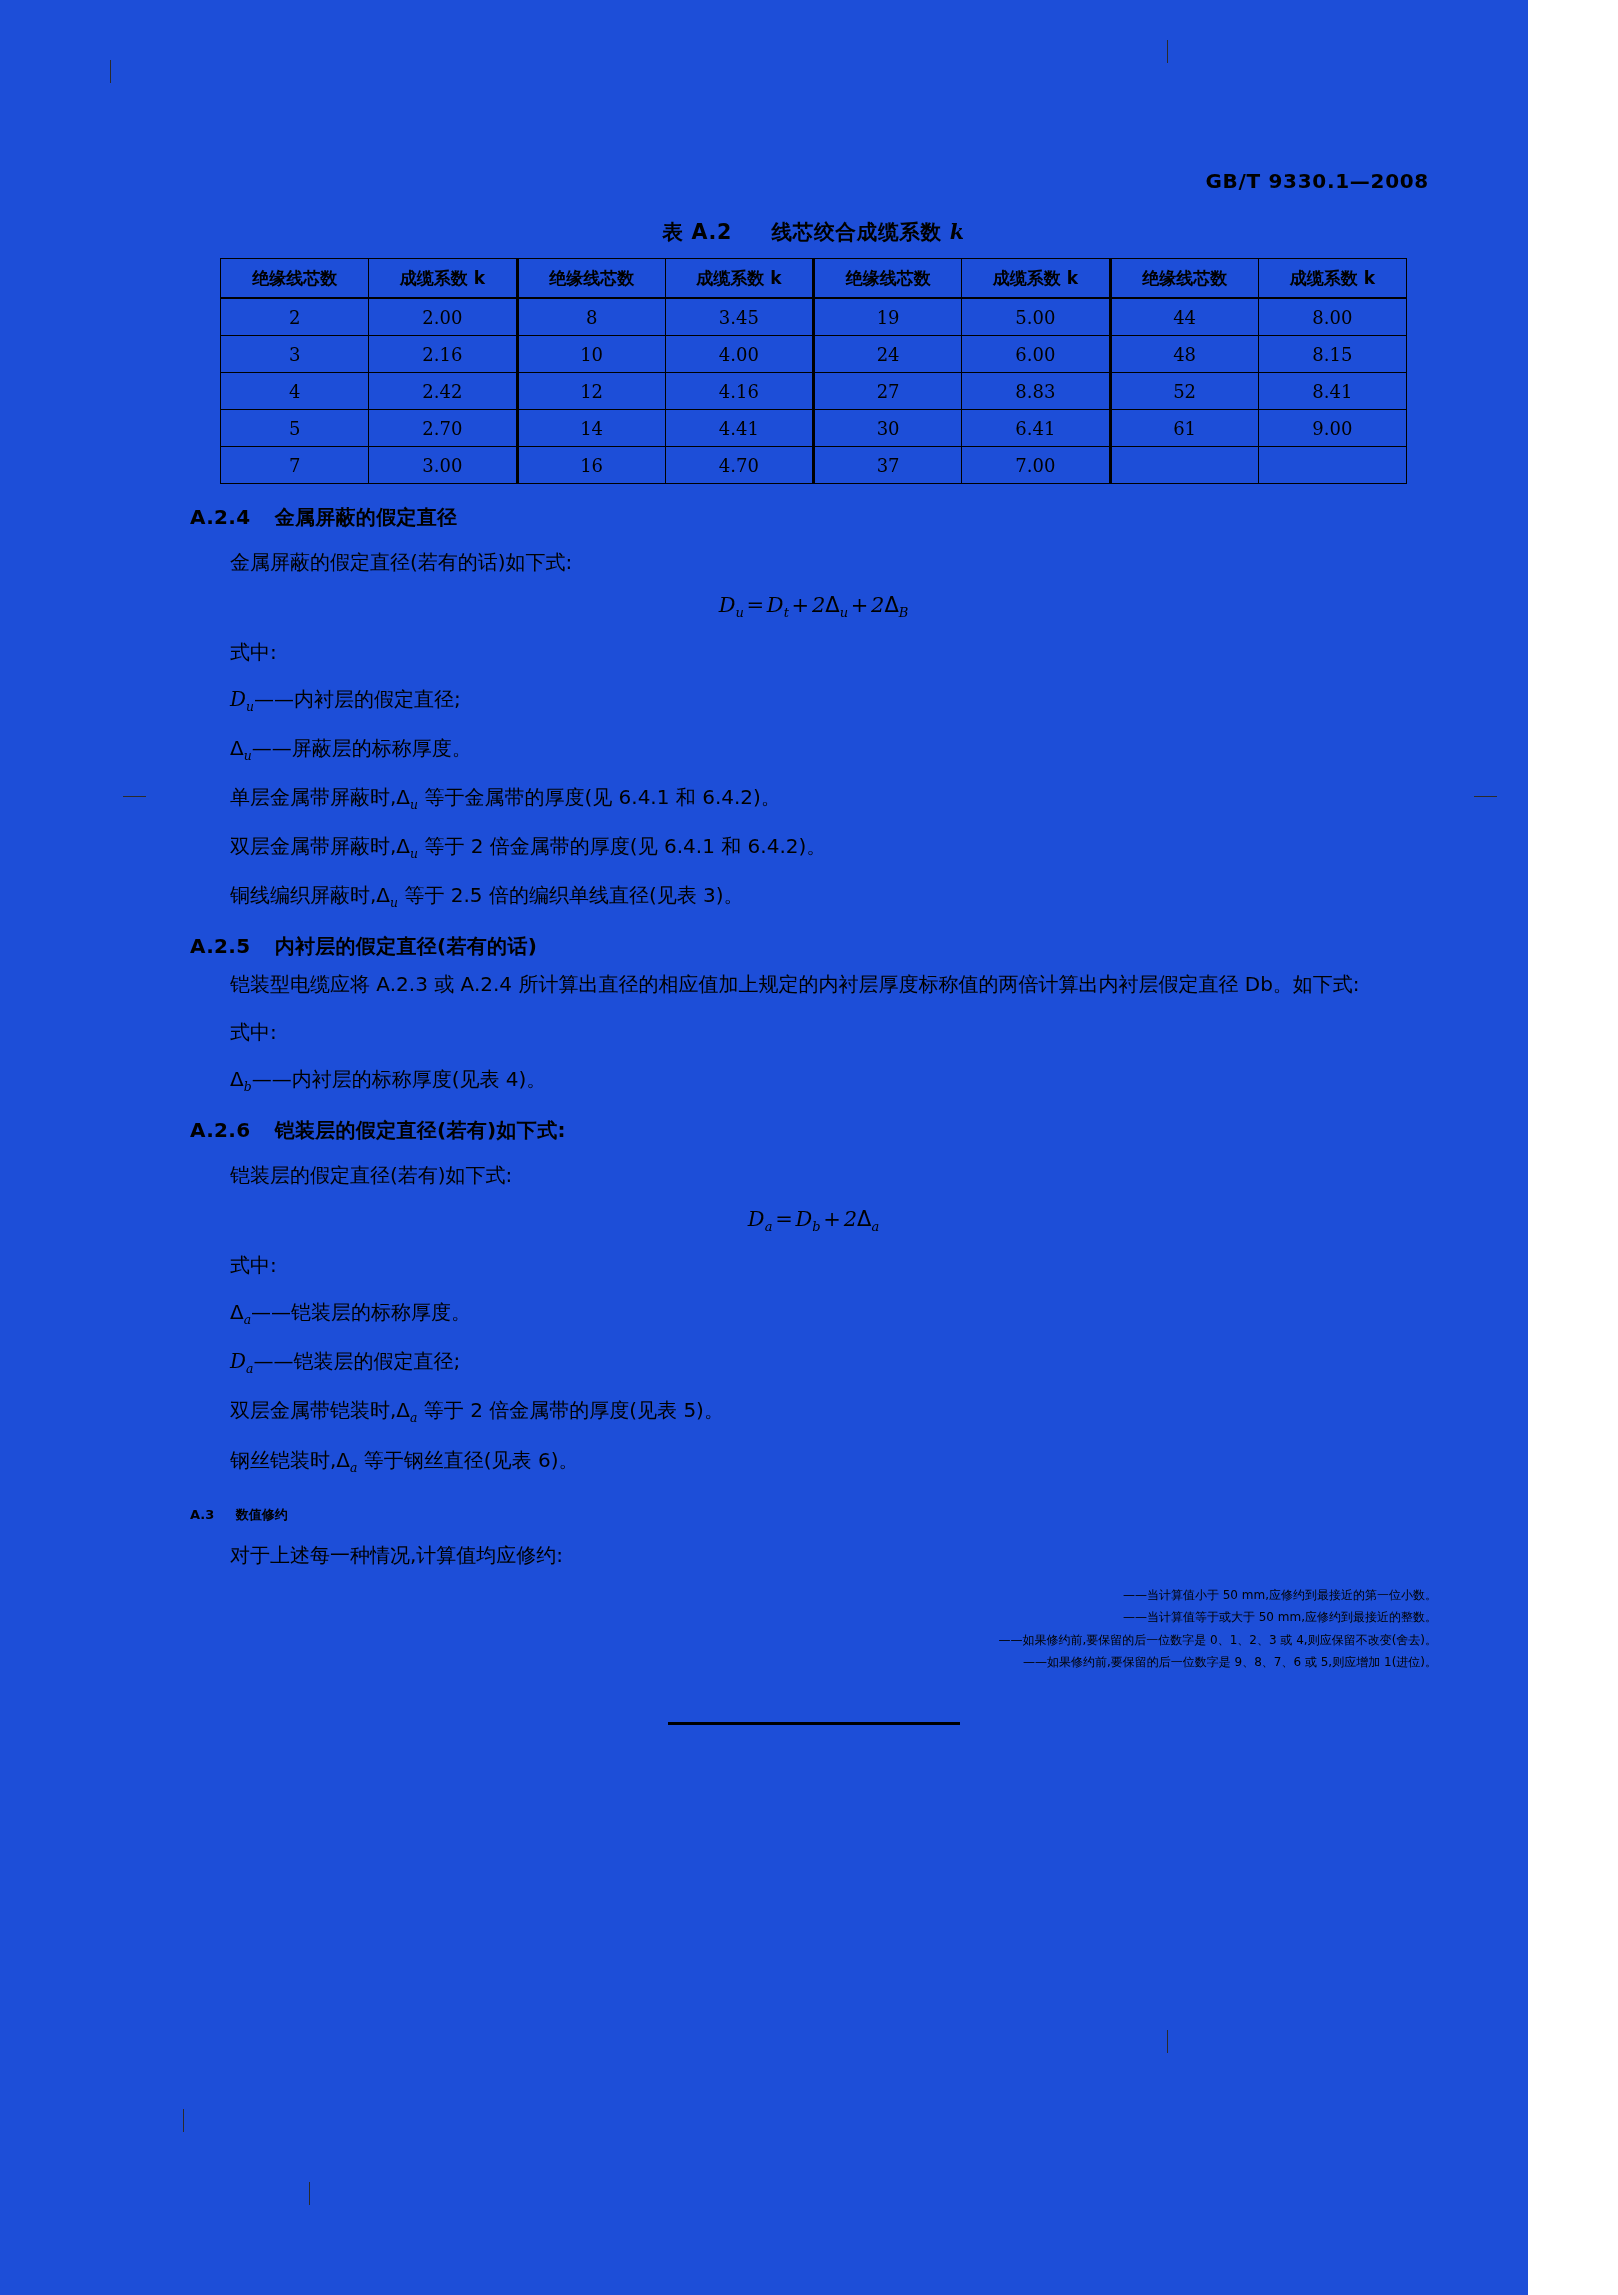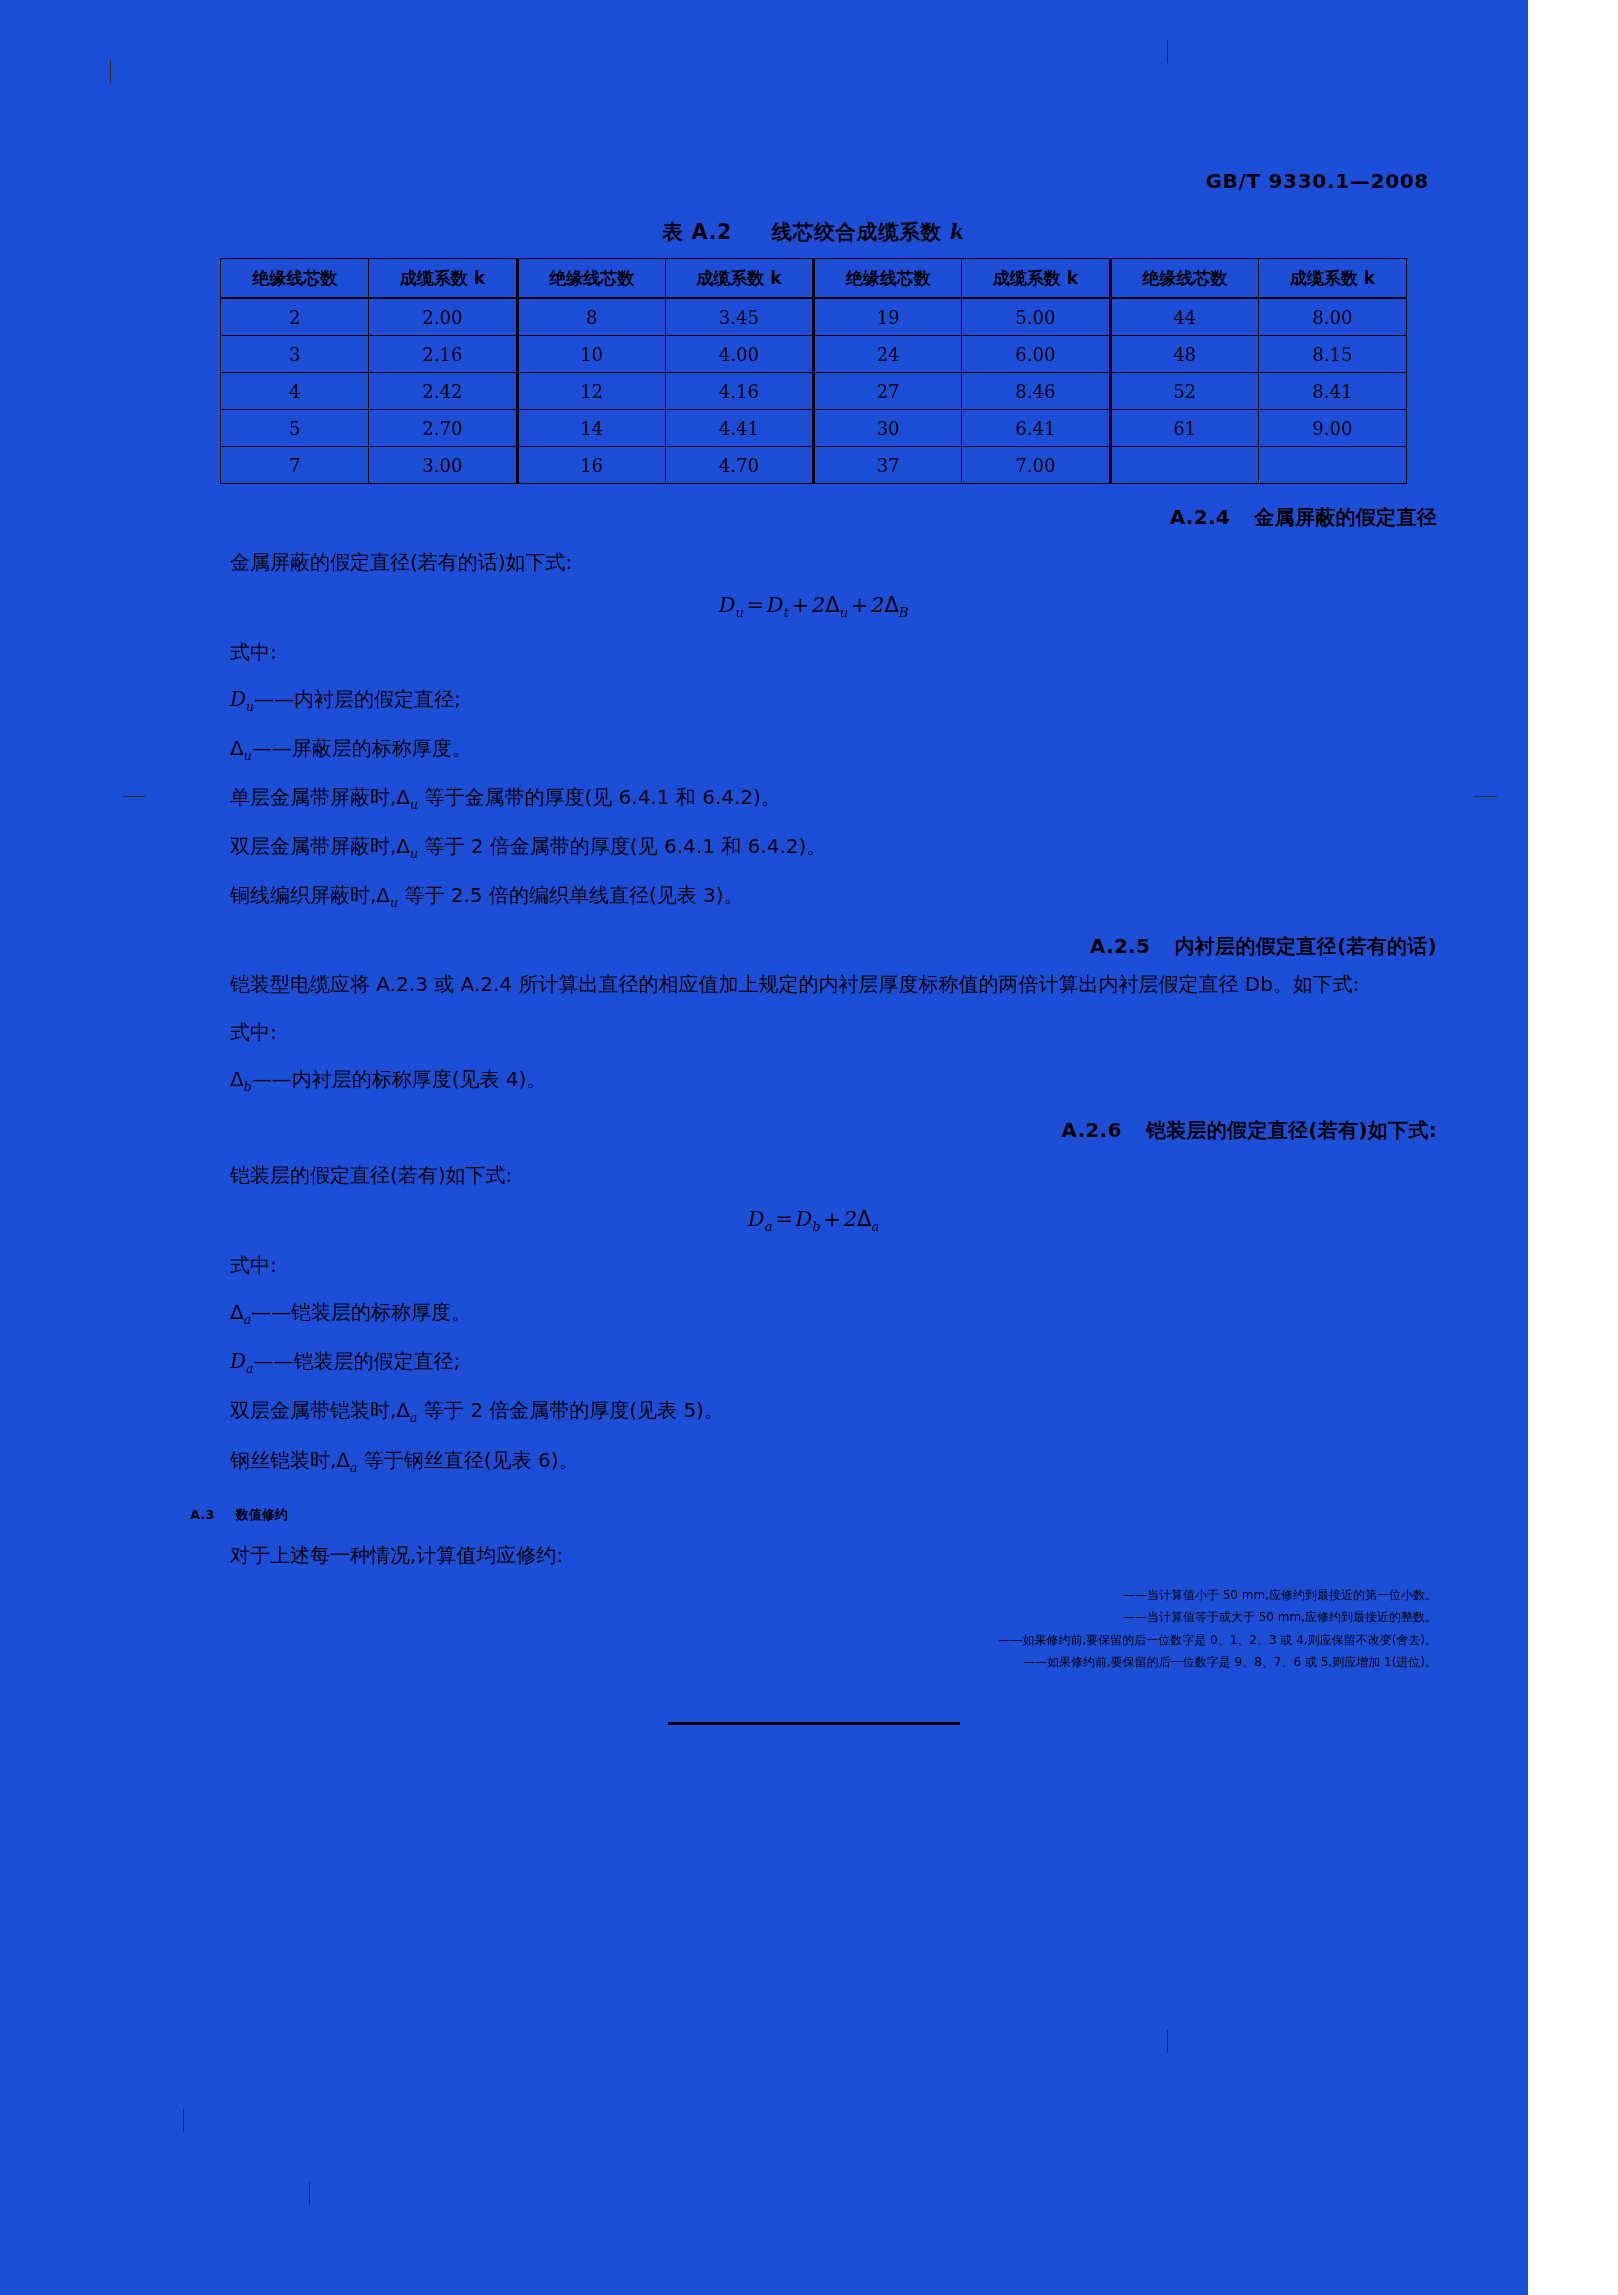--- a/index.html
+++ b/index.html
@@ -78,21 +78,20 @@
     font-family: "DejaVu Serif", "Liberation Serif", serif;
     font-size: 18px;
   }
   table.coef thead tr th { border-bottom: 2.7px solid #000; }
 
   h4.sec {
     font-size: 20px;
     font-weight: bold;
     margin: 20px 0 8px 0;
     letter-spacing: 0.3px;
-    text-align: right;
   }
   h4.sec .num { margin-right: 17px; }
 
   p.para {
     font-size: 20px;
     line-height: 1.62;
     margin: 15px 0;
     text-indent: 40px;
   }
   p.block {
@@ -214,21 +213,21 @@
           <td>6.00</td>
           <td class="thickleft">48</td>
           <td>8.15</td>
         </tr>
         <tr>
           <td>4</td>
           <td>2.42</td>
           <td class="thickleft">12</td>
           <td>4.16</td>
           <td class="thickleft">27</td>
-          <td>8.46</td>
+          <td>8.83</td>
           <td class="thickleft">52</td>
           <td>8.41</td>
         </tr>
         <tr>
           <td>5</td>
           <td>2.70</td>
           <td class="thickleft">14</td>
           <td>4.41</td>
           <td class="thickleft">30</td>
           <td>6.41</td>

